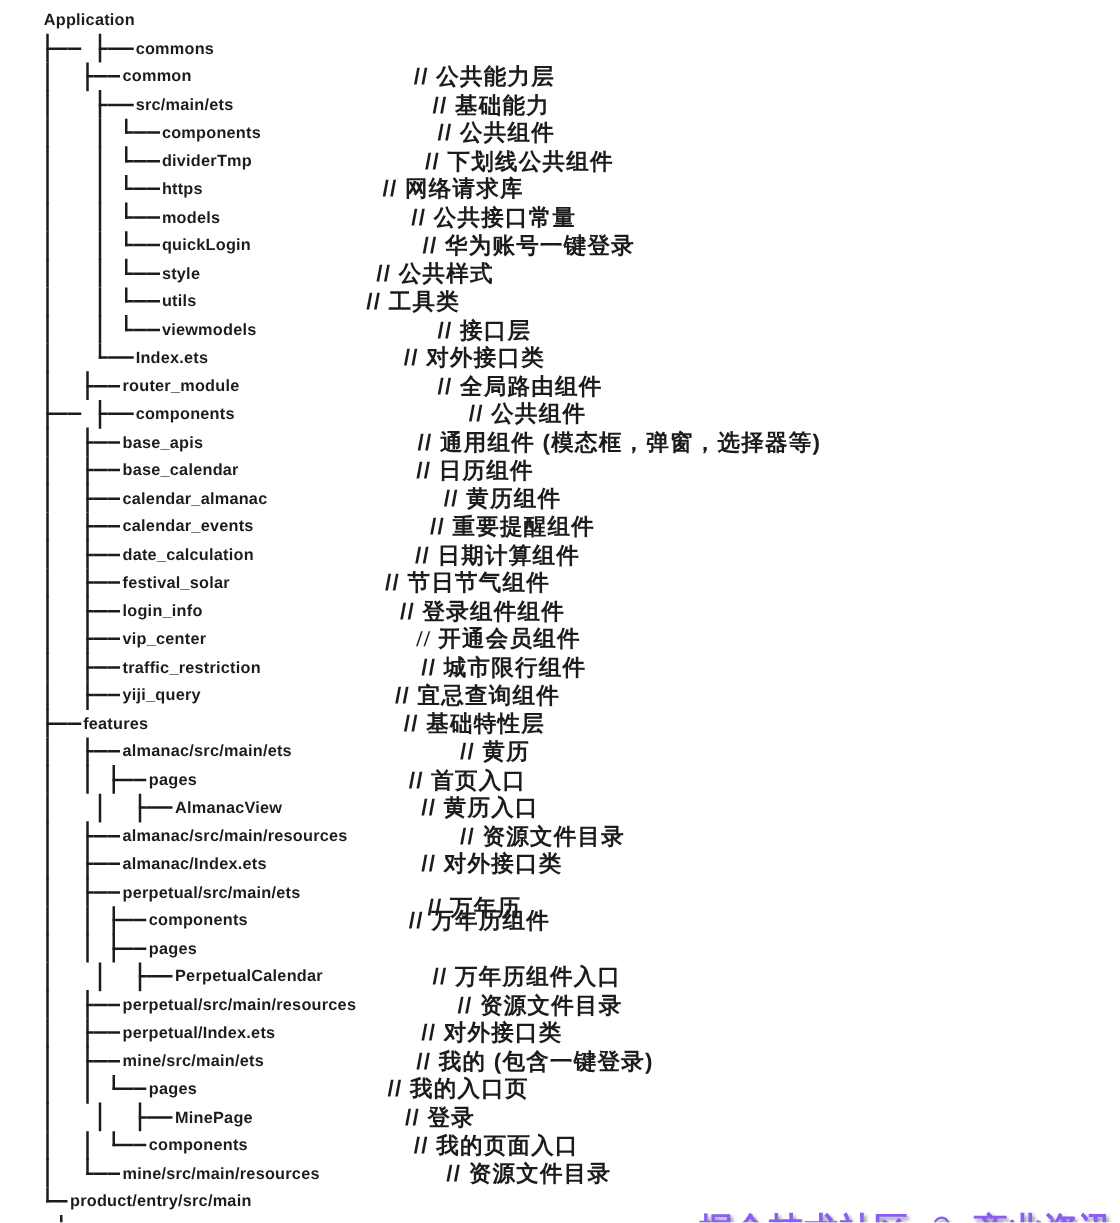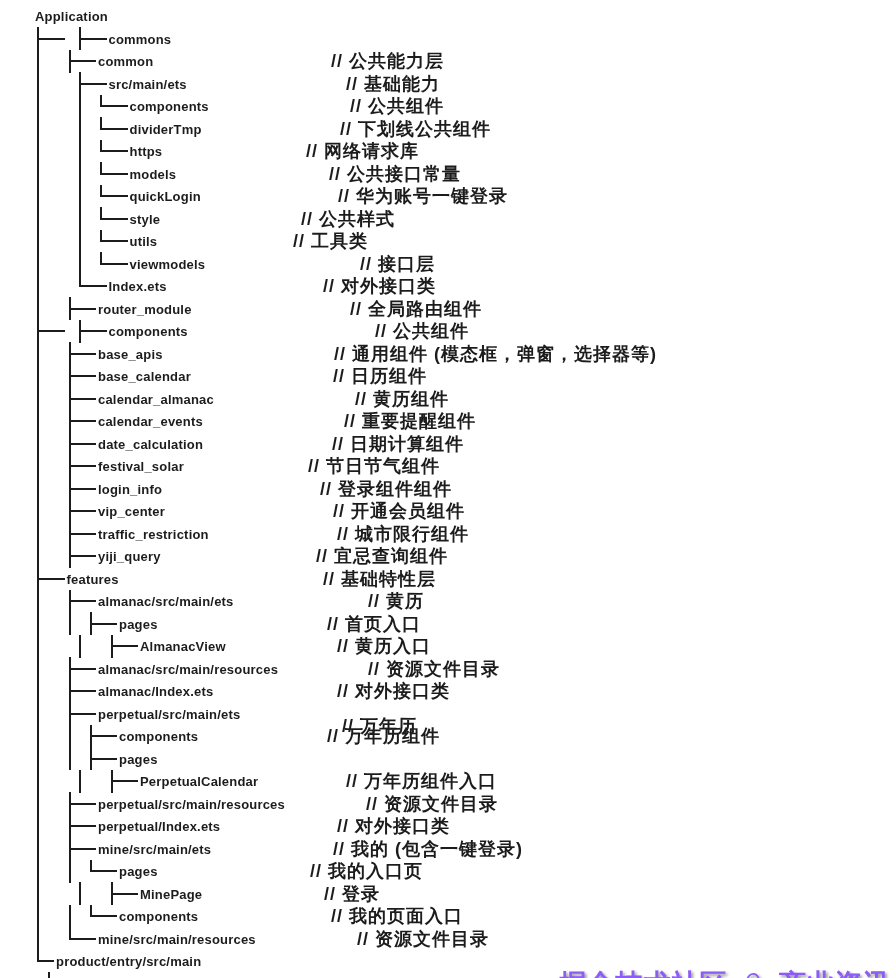--- a/index.html
+++ b/index.html
@@ -71,32 +71,32 @@
       <div class="row"><span><span class="tc t"></span><span class="tc h"></span><span class="tc h"></span><span class="tc s"></span><span class="tc t"></span><span class="tc h"></span><span class="tc h"></span></span><span class="nm">commons</span></div>
       <div class="row"><span><span class="tc v"></span><span class="tc s"></span><span class="tc s"></span><span class="tc t"></span><span class="tc h"></span><span class="tc h"></span></span><span class="nm">common</span><span class="cm" style="left: 331px;">// 公共能力层</span></div>
       <div class="row"><span><span class="tc v"></span><span class="tc s"></span><span class="tc s"></span><span class="tc s"></span><span class="tc t"></span><span class="tc h"></span><span class="tc h"></span></span><span class="nm">src/main/ets</span><span class="cm" style="left: 346px;">// 基础能力</span></div>
       <div class="row"><span><span class="tc v"></span><span class="tc s"></span><span class="tc s"></span><span class="tc s"></span><span class="tc v"></span><span class="tc s"></span><span class="tc c"></span><span class="tc h"></span><span class="tc h"></span></span><span class="nm">components</span><span class="cm" style="left: 350px;">// 公共组件</span></div>
       <div class="row"><span><span class="tc v"></span><span class="tc s"></span><span class="tc s"></span><span class="tc s"></span><span class="tc v"></span><span class="tc s"></span><span class="tc c"></span><span class="tc h"></span><span class="tc h"></span></span><span class="nm">dividerTmp</span><span class="cm" style="left: 340px;">// 下划线公共组件</span></div>
       <div class="row"><span><span class="tc v"></span><span class="tc s"></span><span class="tc s"></span><span class="tc s"></span><span class="tc v"></span><span class="tc s"></span><span class="tc c"></span><span class="tc h"></span><span class="tc h"></span></span><span class="nm">https</span><span class="cm" style="left: 306px; text-align: right;">// 网络请求库</span></div>
       <div class="row"><span><span class="tc v"></span><span class="tc s"></span><span class="tc s"></span><span class="tc s"></span><span class="tc v"></span><span class="tc s"></span><span class="tc c"></span><span class="tc h"></span><span class="tc h"></span></span><span class="nm">models</span><span class="cm" style="left: 329px; text-align: center;">// 公共接口常量</span></div>
       <div class="row"><span><span class="tc v"></span><span class="tc s"></span><span class="tc s"></span><span class="tc s"></span><span class="tc v"></span><span class="tc s"></span><span class="tc c"></span><span class="tc h"></span><span class="tc h"></span></span><span class="nm">quickLogin</span><span class="cm" style="left: 338px;">// 华为账号一键登录</span></div>
       <div class="row"><span><span class="tc v"></span><span class="tc s"></span><span class="tc s"></span><span class="tc s"></span><span class="tc v"></span><span class="tc s"></span><span class="tc c"></span><span class="tc h"></span><span class="tc h"></span></span><span class="nm">style</span><span class="cm" style="left: 301px;">// 公共样式</span></div>
       <div class="row"><span><span class="tc v"></span><span class="tc s"></span><span class="tc s"></span><span class="tc s"></span><span class="tc v"></span><span class="tc s"></span><span class="tc c"></span><span class="tc h"></span><span class="tc h"></span></span><span class="nm">utils</span><span class="cm" style="left: 293px;">// 工具类</span></div>
-      <div class="row"><span><span class="tc v"></span><span class="tc s"></span><span class="tc s"></span><span class="tc s"></span><span class="tc v"></span><span class="tc s"></span><span class="tc c"></span><span class="tc h"></span><span class="tc h"></span></span><span class="nm">viewmodels</span><span class="cm" style="left: 360px;">// 接口层</span></div>
+      <div class="row"><span><span class="tc v"></span><span class="tc s"></span><span class="tc s"></span><span class="tc s"></span><span class="tc v"></span><span class="tc s"></span><span class="tc c"></span><span class="tc h"></span><span class="tc h"></span></span><span class="nm">viewmodels</span><span class="cm" style="left: 350px;">// 接口层</span></div>
       <div class="row"><span><span class="tc v"></span><span class="tc s"></span><span class="tc s"></span><span class="tc s"></span><span class="tc c"></span><span class="tc h"></span><span class="tc h"></span></span><span class="nm">Index.ets</span><span class="cm" style="left: 323px;">// 对外接口类</span></div>
       <div class="row"><span><span class="tc v"></span><span class="tc s"></span><span class="tc s"></span><span class="tc t"></span><span class="tc h"></span><span class="tc h"></span></span><span class="nm">router_module</span><span class="cm" style="left: 350px;">// 全局路由组件</span></div>
       <div class="row"><span><span class="tc t"></span><span class="tc h"></span><span class="tc h"></span><span class="tc s"></span><span class="tc t"></span><span class="tc h"></span><span class="tc h"></span></span><span class="nm">components</span><span class="cm" style="left: 375px;">// 公共组件</span></div>
       <div class="row"><span><span class="tc v"></span><span class="tc s"></span><span class="tc s"></span><span class="tc t"></span><span class="tc h"></span><span class="tc h"></span></span><span class="nm">base_apis</span><span class="cm" style="left: 334px;">// 通用组件 (模态框，弹窗，选择器等)</span></div>
       <div class="row"><span><span class="tc v"></span><span class="tc s"></span><span class="tc s"></span><span class="tc t"></span><span class="tc h"></span><span class="tc h"></span></span><span class="nm">base_calendar</span><span class="cm" style="left: 333px;">// 日历组件</span></div>
       <div class="row"><span><span class="tc v"></span><span class="tc s"></span><span class="tc s"></span><span class="tc t"></span><span class="tc h"></span><span class="tc h"></span></span><span class="nm">calendar_almanac</span><span class="cm" style="left: 355px;">// 黄历组件</span></div>
       <div class="row"><span><span class="tc v"></span><span class="tc s"></span><span class="tc s"></span><span class="tc t"></span><span class="tc h"></span><span class="tc h"></span></span><span class="nm">calendar_events</span><span class="cm" style="left: 344px;">// 重要提醒组件</span></div>
       <div class="row"><span><span class="tc v"></span><span class="tc s"></span><span class="tc s"></span><span class="tc t"></span><span class="tc h"></span><span class="tc h"></span></span><span class="nm">date_calculation</span><span class="cm" style="left: 332px;">// 日期计算组件</span></div>
       <div class="row"><span><span class="tc v"></span><span class="tc s"></span><span class="tc s"></span><span class="tc t"></span><span class="tc h"></span><span class="tc h"></span></span><span class="nm">festival_solar</span><span class="cm" style="left: 308px;">// 节日节气组件</span></div>
       <div class="row"><span><span class="tc v"></span><span class="tc s"></span><span class="tc s"></span><span class="tc t"></span><span class="tc h"></span><span class="tc h"></span></span><span class="nm">login_info</span><span class="cm" style="left: 320px;">// 登录组件组件</span></div>
-      <div class="row"><span><span class="tc v"></span><span class="tc s"></span><span class="tc s"></span><span class="tc t"></span><span class="tc h"></span><span class="tc h"></span></span><span class="nm">vip_center</span><span class="cm" style="left: 333px;">// 开通会员组件</span></div>
+      <div class="row"><span><span class="tc v"></span><span class="tc s"></span><span class="tc s"></span><span class="tc t"></span><span class="tc h"></span><span class="tc h"></span></span><span class="nm">vip_center</span><span class="cm" style="left: 333px; font-family: Liberation Serif, serif;">// 开通会员组件</span></div>
       <div class="row"><span><span class="tc v"></span><span class="tc s"></span><span class="tc s"></span><span class="tc t"></span><span class="tc h"></span><span class="tc h"></span></span><span class="nm">traffic_restriction</span><span class="cm" style="left: 337px;">// 城市限行组件</span></div>
       <div class="row"><span><span class="tc v"></span><span class="tc s"></span><span class="tc s"></span><span class="tc t"></span><span class="tc h"></span><span class="tc h"></span></span><span class="nm">yiji_query</span><span class="cm" style="left: 316px;">// 宜忌查询组件</span></div>
       <div class="row"><span><span class="tc t"></span><span class="tc h"></span><span class="tc h"></span></span><span class="nm">features</span><span class="cm" style="left: 323px;">// 基础特性层</span></div>
       <div class="row"><span><span class="tc v"></span><span class="tc s"></span><span class="tc s"></span><span class="tc t"></span><span class="tc h"></span><span class="tc h"></span></span><span class="nm">almanac/src/main/ets</span><span class="cm" style="left: 368px;">// 黄历</span></div>
       <div class="row"><span><span class="tc v"></span><span class="tc s"></span><span class="tc s"></span><span class="tc v"></span><span class="tc s"></span><span class="tc t"></span><span class="tc h"></span><span class="tc h"></span></span><span class="nm">pages</span><span class="cm" style="left: 327px;">// 首页入口</span></div>
       <div class="row"><span><span class="tc v"></span><span class="tc s"></span><span class="tc s"></span><span class="tc s"></span><span class="tc v"></span><span class="tc s"></span><span class="tc s"></span><span class="tc t"></span><span class="tc h"></span><span class="tc h"></span></span><span class="nm">AlmanacView</span><span class="cm" style="left: 337px;">// 黄历入口</span></div>
       <div class="row"><span><span class="tc v"></span><span class="tc s"></span><span class="tc s"></span><span class="tc t"></span><span class="tc h"></span><span class="tc h"></span></span><span class="nm">almanac/src/main/resources</span><span class="cm" style="left: 368px;">// 资源文件目录</span></div>
       <div class="row"><span><span class="tc v"></span><span class="tc s"></span><span class="tc s"></span><span class="tc t"></span><span class="tc h"></span><span class="tc h"></span></span><span class="nm">almanac/Index.ets</span><span class="cm" style="left: 337px;">// 对外接口类</span></div>
       <div class="row"><span><span class="tc v"></span><span class="tc s"></span><span class="tc s"></span><span class="tc t"></span><span class="tc h"></span><span class="tc h"></span></span><span class="nm">perpetual/src/main/ets</span><span class="cm" style="left: 342px; margin-top: 12px;">// 万年历</span></div>
       <div class="row"><span><span class="tc v"></span><span class="tc s"></span><span class="tc s"></span><span class="tc v"></span><span class="tc s"></span><span class="tc t"></span><span class="tc h"></span><span class="tc h"></span></span><span class="nm">components</span><span class="cm" style="left: 327px;">// 万年历组件</span></div>

